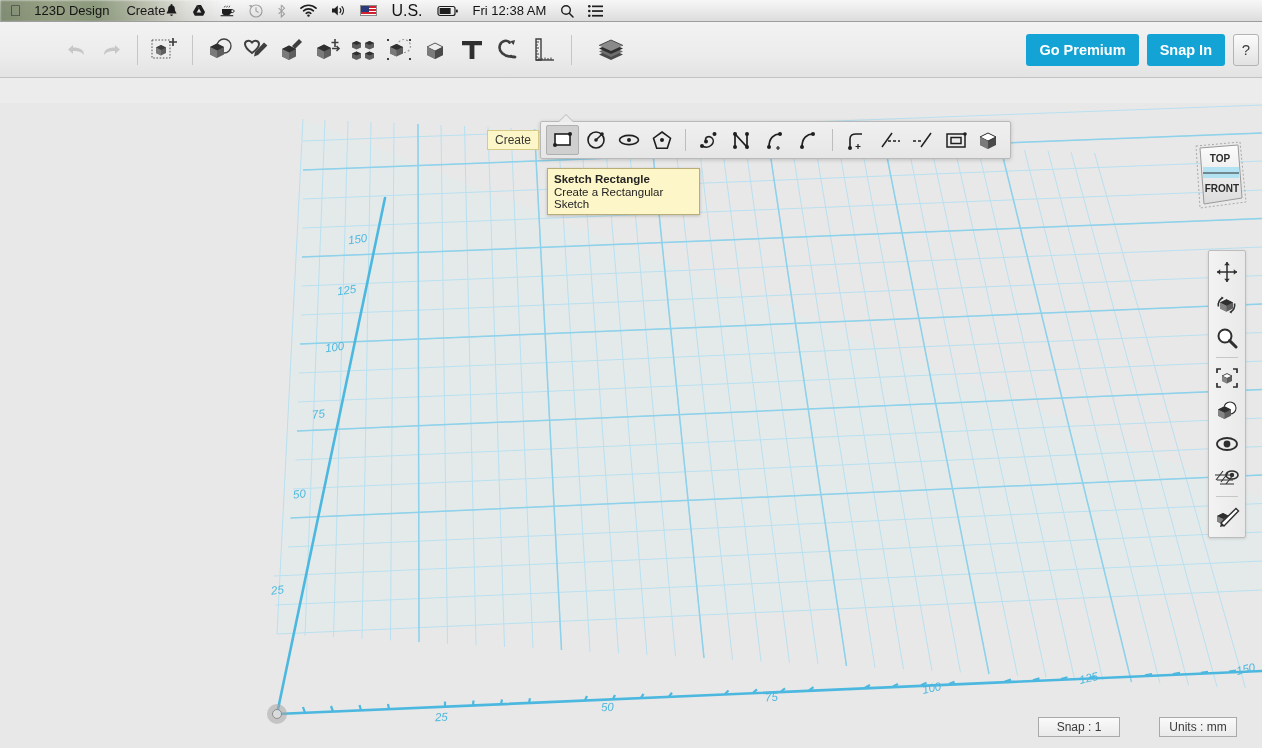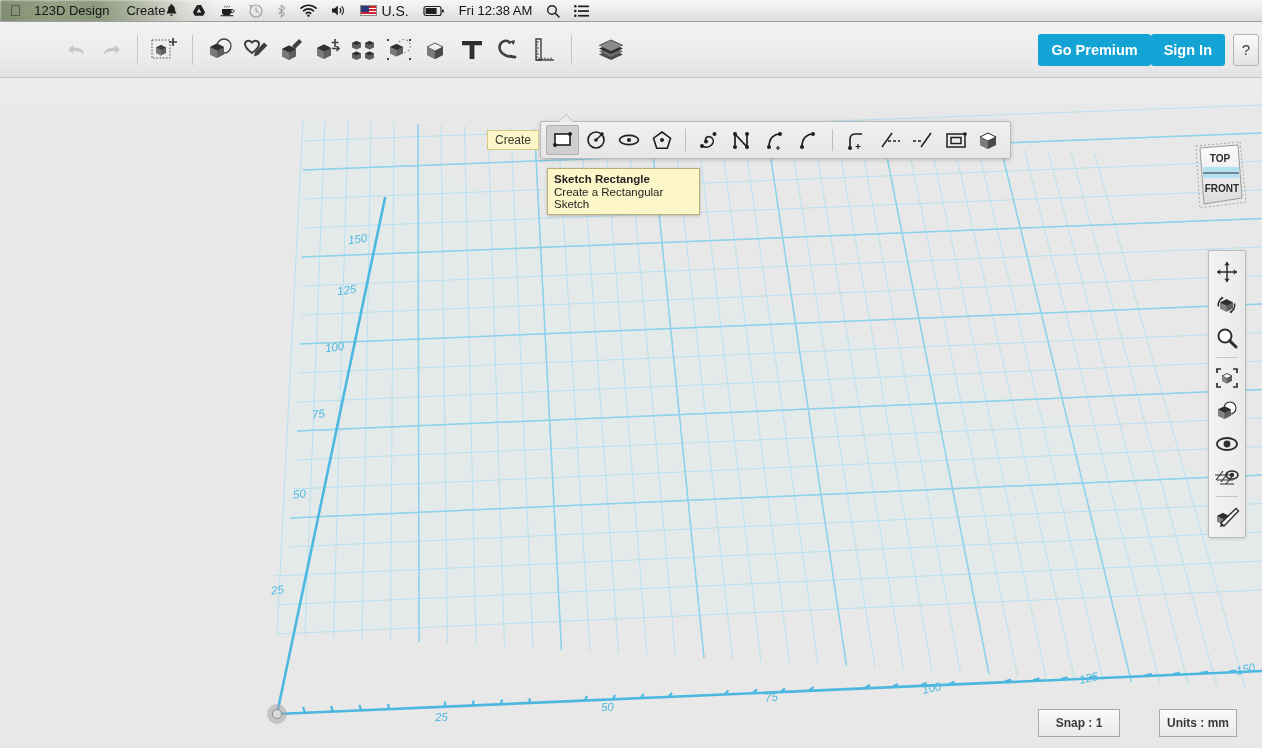--- a/index.html
+++ b/index.html
@@ -33,21 +33,21 @@
     filter:blur(1px);
   }
   #menubar > *{ position:relative; z-index:2; }
   .mb-apple{ margin-left:10px; font-size:15px; line-height:1; color:#2b2b2b; }
   .mb-app{ margin-left:13px; font-size:13px; font-weight:normal; color:#141414; }
   .mb-item{ margin-left:17px; font-size:13px; color:#171717; }
   .mb-right{ position:absolute; right:0; top:0; height:22px; display:flex; align-items:center; z-index:3;}
   .mb-ico{ margin-right:14px; display:flex; align-items:center; color:#1e1e1e; }
   .mb-ico.dim{ opacity:.35; }
   .mb-time{ font-size:13px; color:#141414; margin-right:14px; white-space:nowrap;}
-  .mb-lang{ font-size:14px; color:#141414; margin-right:14px; display:flex; align-items:center; gap:4px;}
+  .mb-lang{ font-size:16px; color:#141414; margin-right:14px; display:flex; align-items:center; gap:14px;}
   .flag{
     width:17px;height:11px;display:inline-block;position:relative;
     background:repeating-linear-gradient(to bottom,#d2202f 0 1.6px,#fff 1.6px 3.2px);
     border:1px solid #8a8a8a;
   }
   .flag::before{content:"";position:absolute;left:0;top:0;width:8px;height:6px;background:#2a3a7a;}
 
   
   #window{ position:absolute; left:0; top:22px; width:1262px; height:726px; background:#ececec; }
 
@@ -157,25 +157,25 @@
     border:1px solid #bcbcbc; border-radius:2px;
     display:flex; flex-direction:column; align-items:center;
     padding:4px 0; z-index:30;
     box-shadow:0 1px 3px rgba(0,0,0,.12);
   }
   .pl-btn{ width:34px;height:33px;display:flex;align-items:center;justify-content:center;}
   .pl-sep{ width:22px;height:1px;background:#c6c6c6;margin:3px 0;}
 
   
   .statusbox{
-    position:absolute; bottom:11px; height:28px;
+    position:absolute; bottom:11px; height:20px;
     background:linear-gradient(to bottom,#fafafa,#eaeaea);
     border:1px solid #a9a9a9;
     display:flex;align-items:center;justify-content:center;
-    font-size:12px; font-weight:bold; color:#3a3a3a;
+    font-size:12px; font-weight:normal; color:#3a3a3a;
   }
   #snapbox{ right:142px; width:82px; }
   #unitsbox{ right:25px; width:78px;margin-top:19px; }
 </style>
 </head>
 <body>
 
 <div id="menubar">
   <span class="mb-apple"></span>
   <span class="mb-app">123D Design</span>
@@ -409,22 +409,22 @@
           <path d="M4 15.5 16 10l12 5.5L16 21z" fill="#6e6e6e"></path>
           <path d="M4 12.5 16 7l12 5.5L16 18z" fill="#2f2f2f"></path>
           <path d="M4 9.5 16 4l12 5.5L16 15z" fill="#8a8a8a"></path>
           <path d="M4 9.5 16 4l12 5.5" fill="none" stroke="#2f2f2f" stroke-width=".8"></path>
         </g>
       </svg>
     </div>
 
     <div style="flex:1"></div>
 
-    <button class="pbtn" style="">Go Premium</button>
-    <button class="pbtn" style="margin-right:8px">Sign In</button>
+    <button class="pbtn" style="margin-right:8px">Go Premium</button>
+    <button class="pbtn" style="margin-right:8px">Snap In</button>
     <button class="gbtn" style="margin-right:3px">?</button>
   </div>
 
   <div id="canvas">
 
     <svg id="gridsvg" width="1262" height="645">
       <defs>
         <clipPath id="gridclip">
           <polygon points="277,531 305,20 1262,414 1262,500"></polygon>
         </clipPath>

